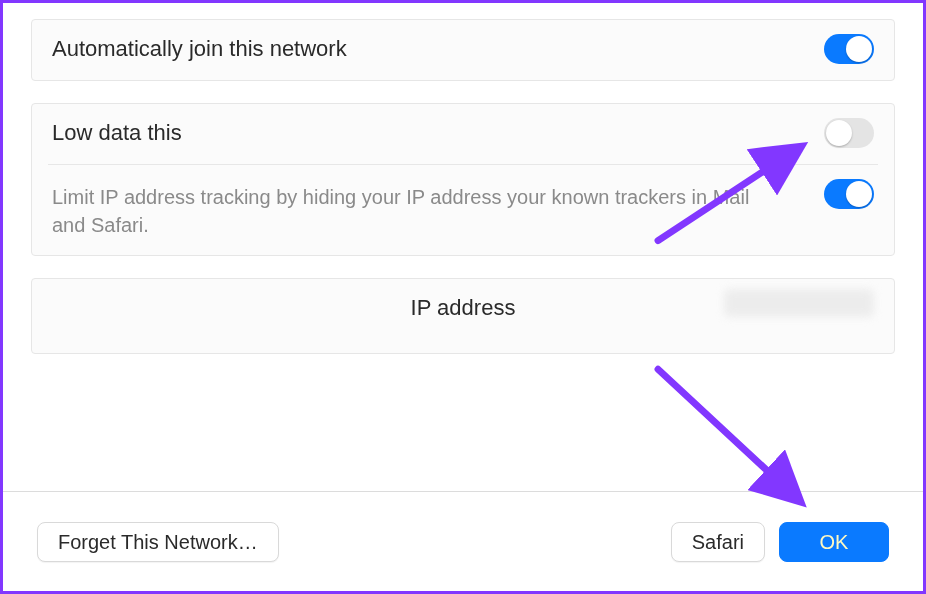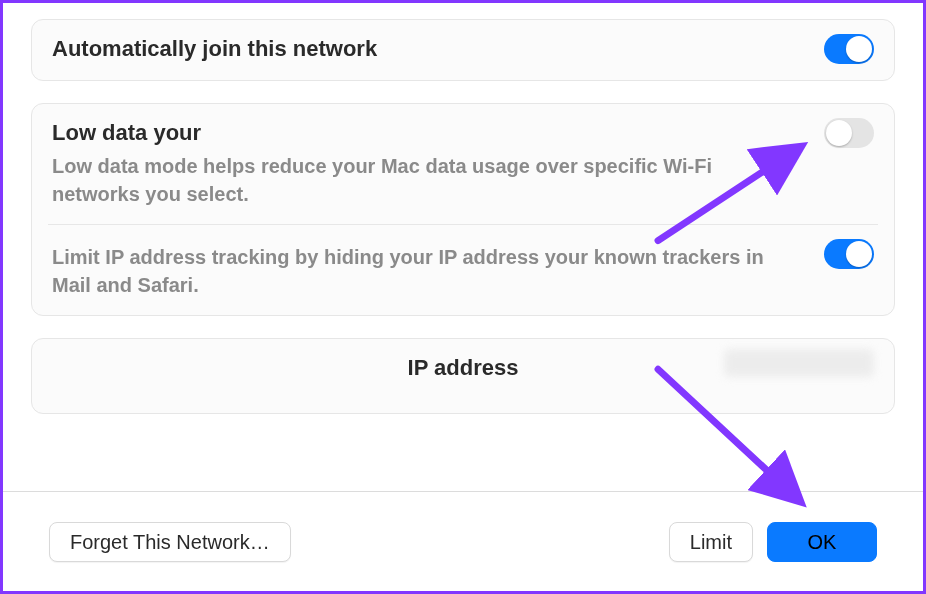--- a/index.html
+++ b/index.html
@@ -23,23 +23,22 @@
     position: absolute;
     left: 0;
     right: 0;
     top: 0;
     bottom: 102px;
     padding: 16px 28px 0 28px;
   }
   .card {
     background: #fbfbfb;
     border: 1px solid #e6e6e6;
-    border-radius: 12px;
+    border-radius: 4px;
     margin-bottom: 22px;
-    font-weight: bold;
   }
   .row {
     padding: 14px 20px 16px 20px;
     position: relative;
   }
   .row + .row {
     border-top: 1px solid #e7e7e7;
     margin: 0 16px;
     padding-left: 4px;
     padding-right: 4px;
@@ -94,42 +93,42 @@
   }
 
   .footer {
     position: absolute;
     left: 0; right: 0; bottom: 0;
     height: 100px;
     border-top: 1px solid #dcdcdc;
     background: #ffffff;
     display: flex;
     align-items: center;
-    padding: 0 46px;
+    padding: 0 34px;
   }
   .btn {
     height: 40px;
     border-radius: 8px;
     font-size: 20px;
     line-height: 38px;
     padding: 0 20px;
     cursor: pointer;
     user-select: none;
     white-space: nowrap;
   }
   .btn-secondary {
     background: #ffffff;
     border: 1px solid #d9d9d9;
     color: #2a2a2a;
     box-shadow: 0 1px 1px rgba(0,0,0,0.05);
   }
   .btn-primary {
     background: #0a7aff;
     border: 1px solid #0a7aff;
-    color: #000000;
+    color: #fef9c3;
     font-weight: 500;
     min-width: 110px;
     text-align: center;
   }
   .spacer { flex: 1; }
 
   
   svg.overlay {
     position: absolute;
     left: 0; top: 0;
@@ -148,22 +147,21 @@
       <div class="row">
         <div class="title">Automatically join this network</div>
         <div class="toggle on">
           <div class="knob"></div>
         </div>
       </div>
     </div>
 
     <div class="card">
       <div class="row">
-        <div class="title">Low data your</div>
-        <div class="desc">Low data mode helps reduce your Mac data usage over specific Wi-Fi networks you select.</div>
+        <div class="title">Low data this</div>
         <div class="toggle off">
           <div class="knob"></div>
         </div>
       </div>
       <div class="row">
         <div class="desc">Limit IP address tracking by hiding your IP address your known trackers in Mail and Safari.</div>
         <div class="toggle on">
           <div class="knob"></div>
         </div>
       </div>
@@ -174,21 +172,21 @@
         <div class="title">IP address</div>
         <div class="ip-value"></div>
       </div>
     </div>
 
   </div>
 
   <div class="footer">
     <div class="btn btn-secondary">Forget This Network…</div>
     <div class="spacer"></div>
-    <div class="btn btn-secondary" style="margin-right:14px;">Limit</div>
+    <div class="btn btn-secondary" style="margin-right:14px;">Safari</div>
     <div class="btn btn-primary">OK</div>
   </div>
 
   <svg class="overlay" viewBox="0 0 926 594">
     <defs>
       <marker id="arrowhead" markerWidth="8" markerHeight="8" refX="6" refY="4" orient="auto">
         <polygon points="0 0, 8 4, 0 8" fill="#8237ff"></polygon>
       </marker>
     </defs>
 

